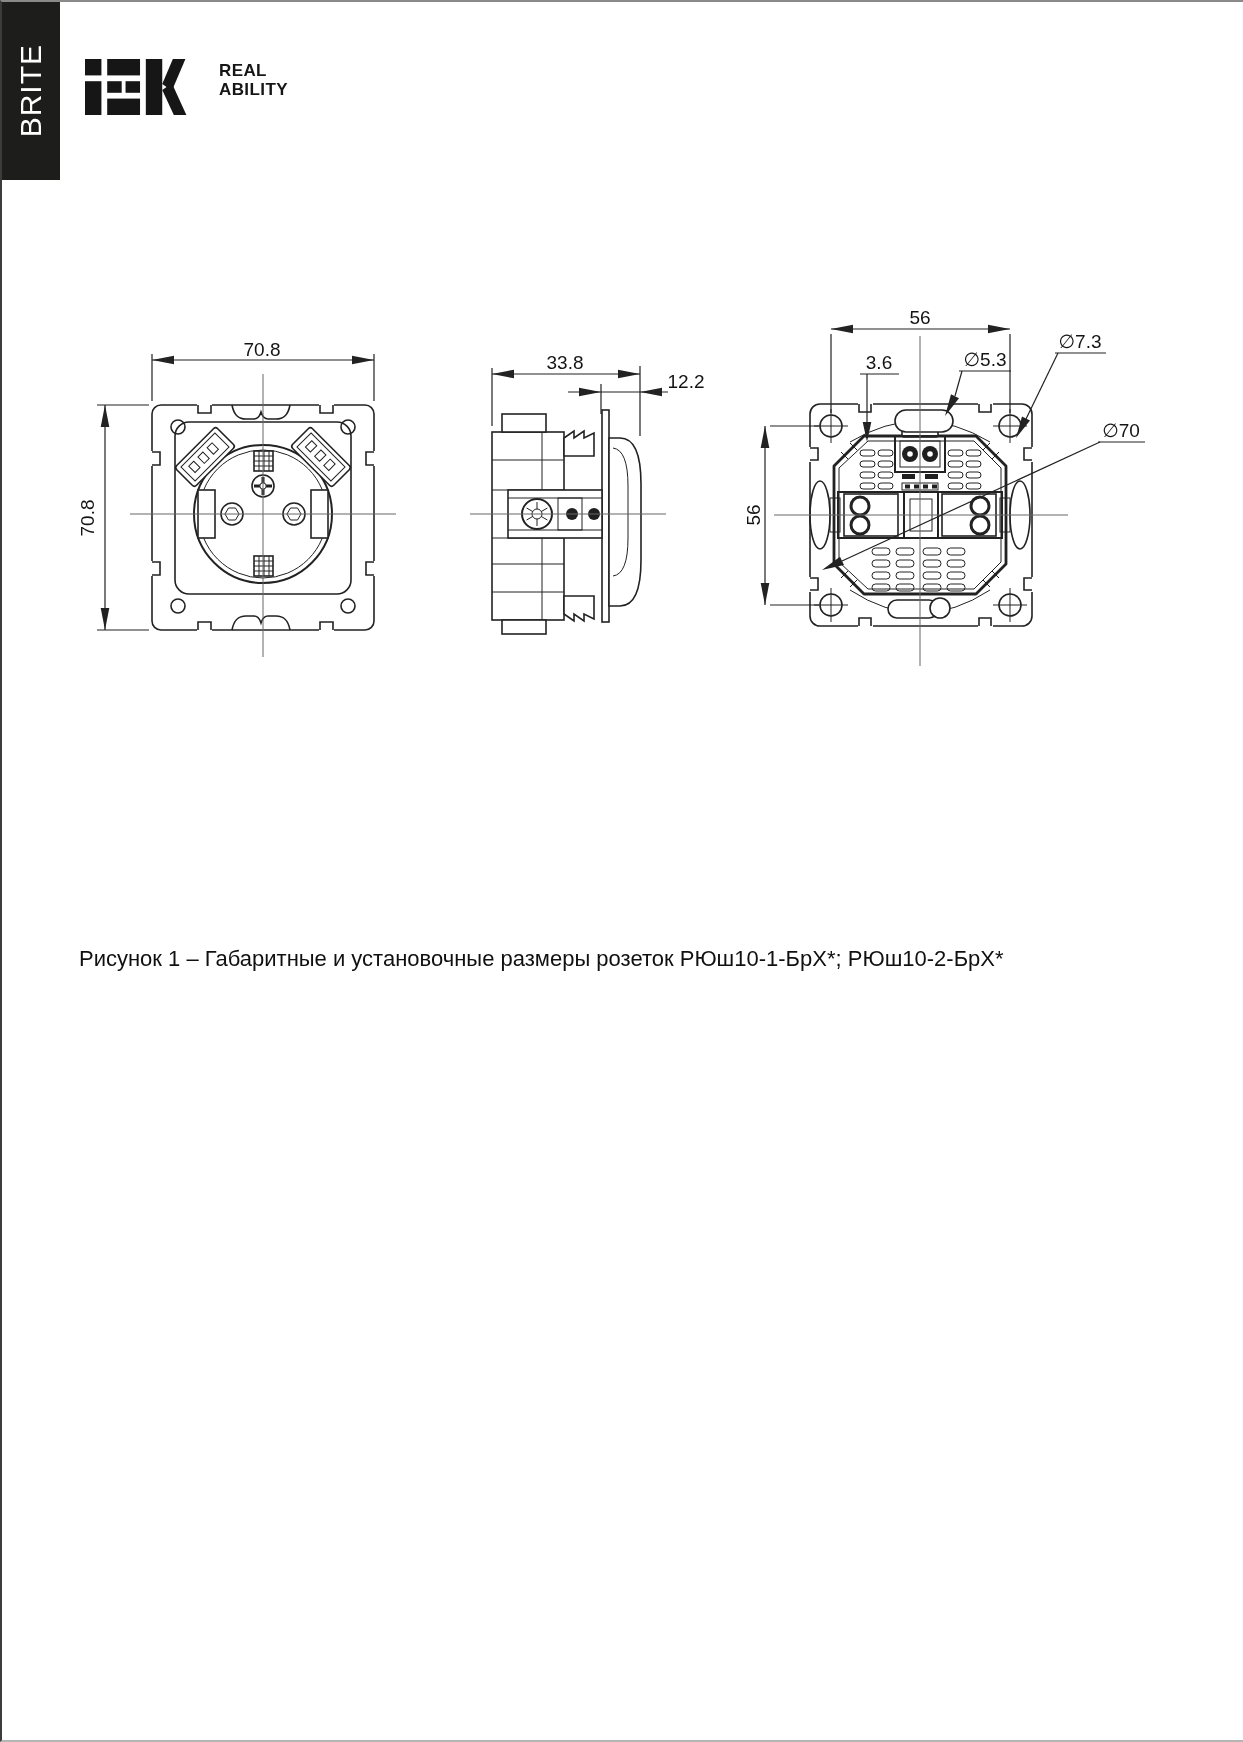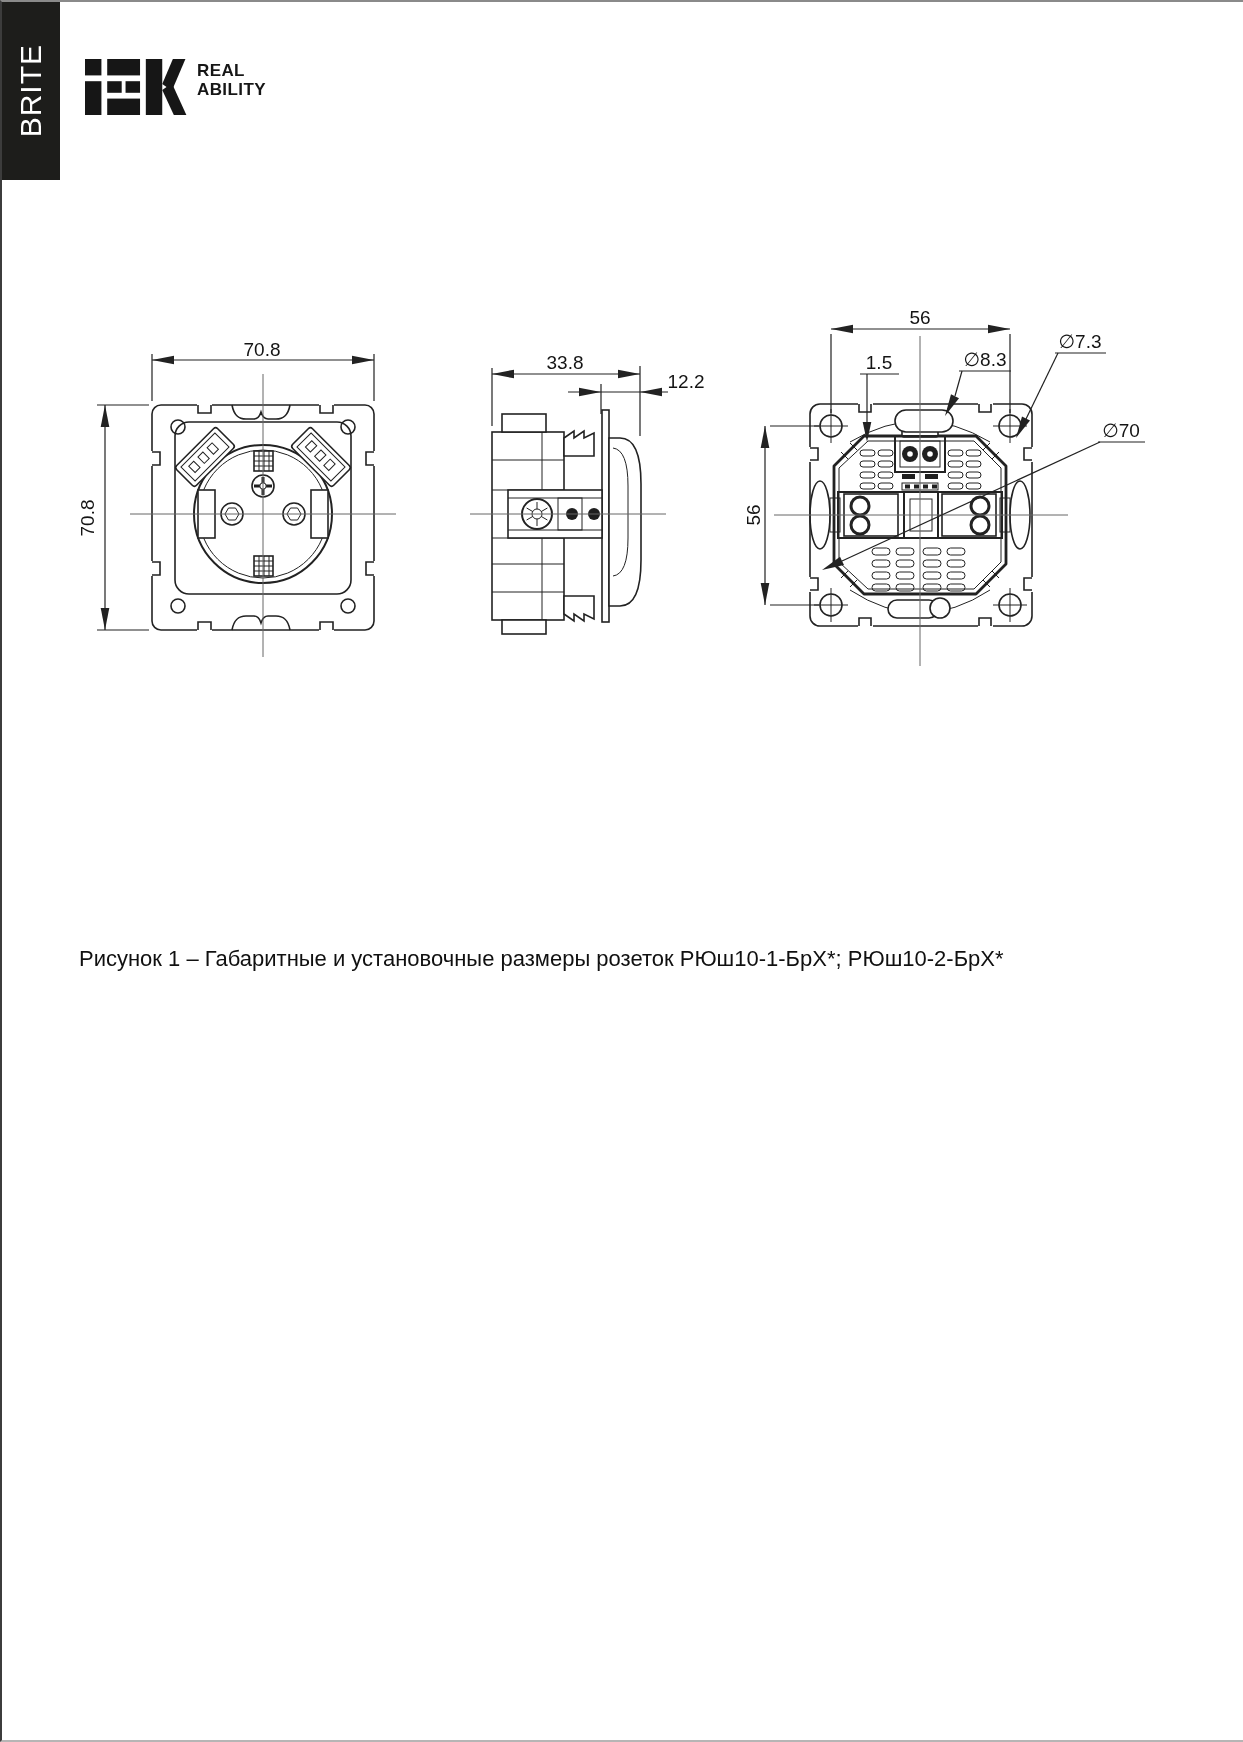--- a/index.html
+++ b/index.html
@@ -3,21 +3,21 @@
 <meta charset="utf-8">
 <style>
   html,body{margin:0;padding:0;background:#e8e8e8;}
   .page{position:relative;width:1243px;height:1742px;background:#ffffff;
         border-top:2px solid #8a8a8a;border-left:2px solid #3c3c3c;border-bottom:2px solid #b5b5b5;
         box-sizing:border-box;font-family:"Liberation Sans",sans-serif;overflow:hidden;}
   .brite-bar{position:absolute;left:0;top:0;width:58px;height:178px;background:#1d1d1b;
              display:flex;align-items:center;justify-content:center;}
   .brite-text{color:#ffffff;font-size:30px;letter-spacing:1px;font-weight:400;
               writing-mode:vertical-rl;transform:rotate(180deg);}
-  .logo-wrap{position:absolute;left:83px;top:56px;display:flex;gap:0;align-items:flex-start;}
+  .logo-wrap{position:absolute;left:83px;top:56px;display:flex;gap:22px;align-items:flex-start;}
   .iek-logo{width:112px;height:58px;}
   .iek-logo *{fill:#161616;}
   .tagline{font-weight:bold;font-size:17px;line-height:19px;letter-spacing:0.4px;color:#161616;padding-top:3px;}
   svg.draw{position:absolute;left:0;top:0;}
   .dim{position:absolute;font-size:19px;color:#141414;transform:translate(-50%,-50%);white-space:nowrap;}
   .dim.rot{transform:translate(-50%,-50%) rotate(-90deg);}
   .caption{position:absolute;left:77px;top:944px;font-size:22px;color:#101010;text-align:right;}
   
   .ln{fill:none;stroke:#222;stroke-width:1.6;}
   .fw{fill:#fff;}
@@ -294,20 +294,20 @@
         <polygon class="ar" points="820,568 838,554.8 842,563"></polygon>
     </g>
   </svg>
 
   <span class="dim" style="left:260px;top:348px">70.8</span>
   <span class="dim rot" style="left:86px;top:516px">70.8</span>
   <span class="dim" style="left:563px;top:361px">33.8</span>
   <span class="dim" style="left:684px;top:380px">12.2</span>
   <span class="dim" style="left:918px;top:316px">56</span>
   <span class="dim rot" style="left:752px;top:513px">56</span>
-  <span class="dim" style="left:877px;top:361px">1.5</span>
-  <span class="dim" style="left:983px;top:357px">∅8.3</span>
+  <span class="dim" style="left:877px;top:361px">3.6</span>
+  <span class="dim" style="left:983px;top:357px">∅5.3</span>
   <span class="dim" style="left:1078px;top:339px">∅7.3</span>
   <span class="dim" style="left:1119px;top:428px">∅70</span>
 
   <div class="caption">Рисунок 1 – Габаритные и установочные размеры розеток РЮш10-1-БрХ*; РЮш10-2-БрХ*</div>
 
 </div>
 
 </body></html>

